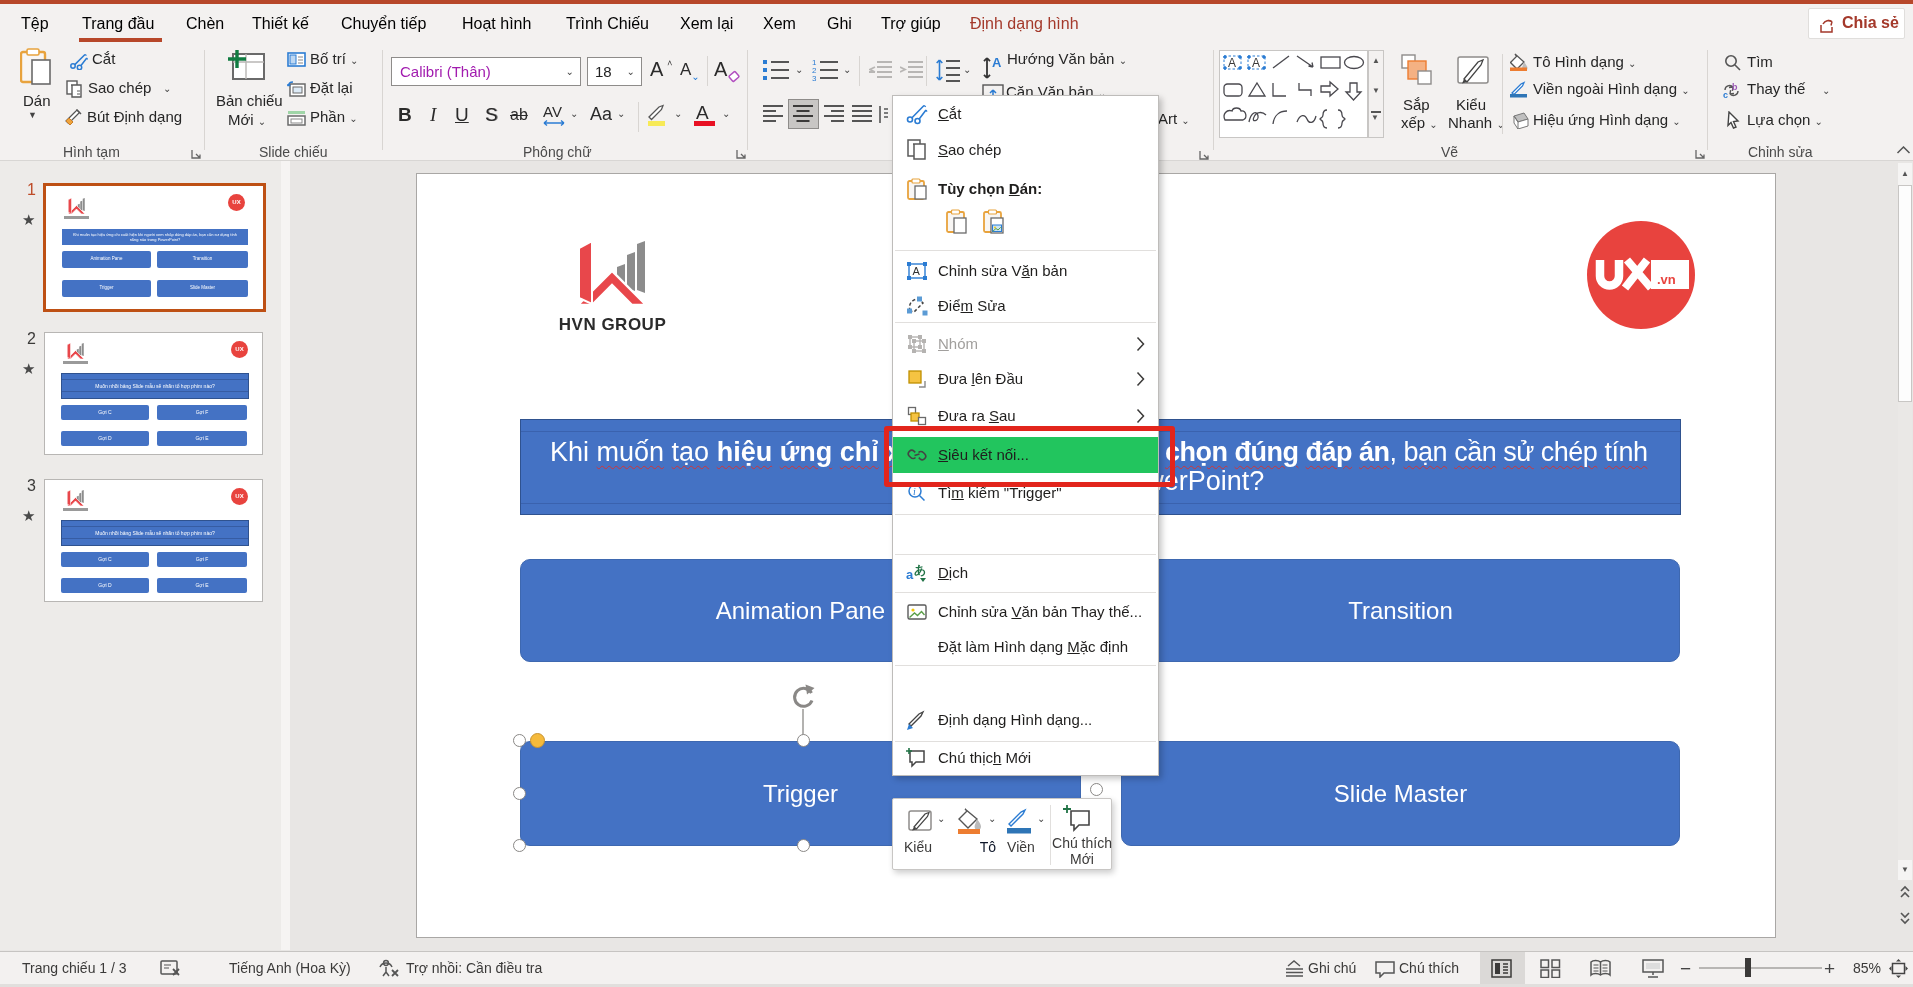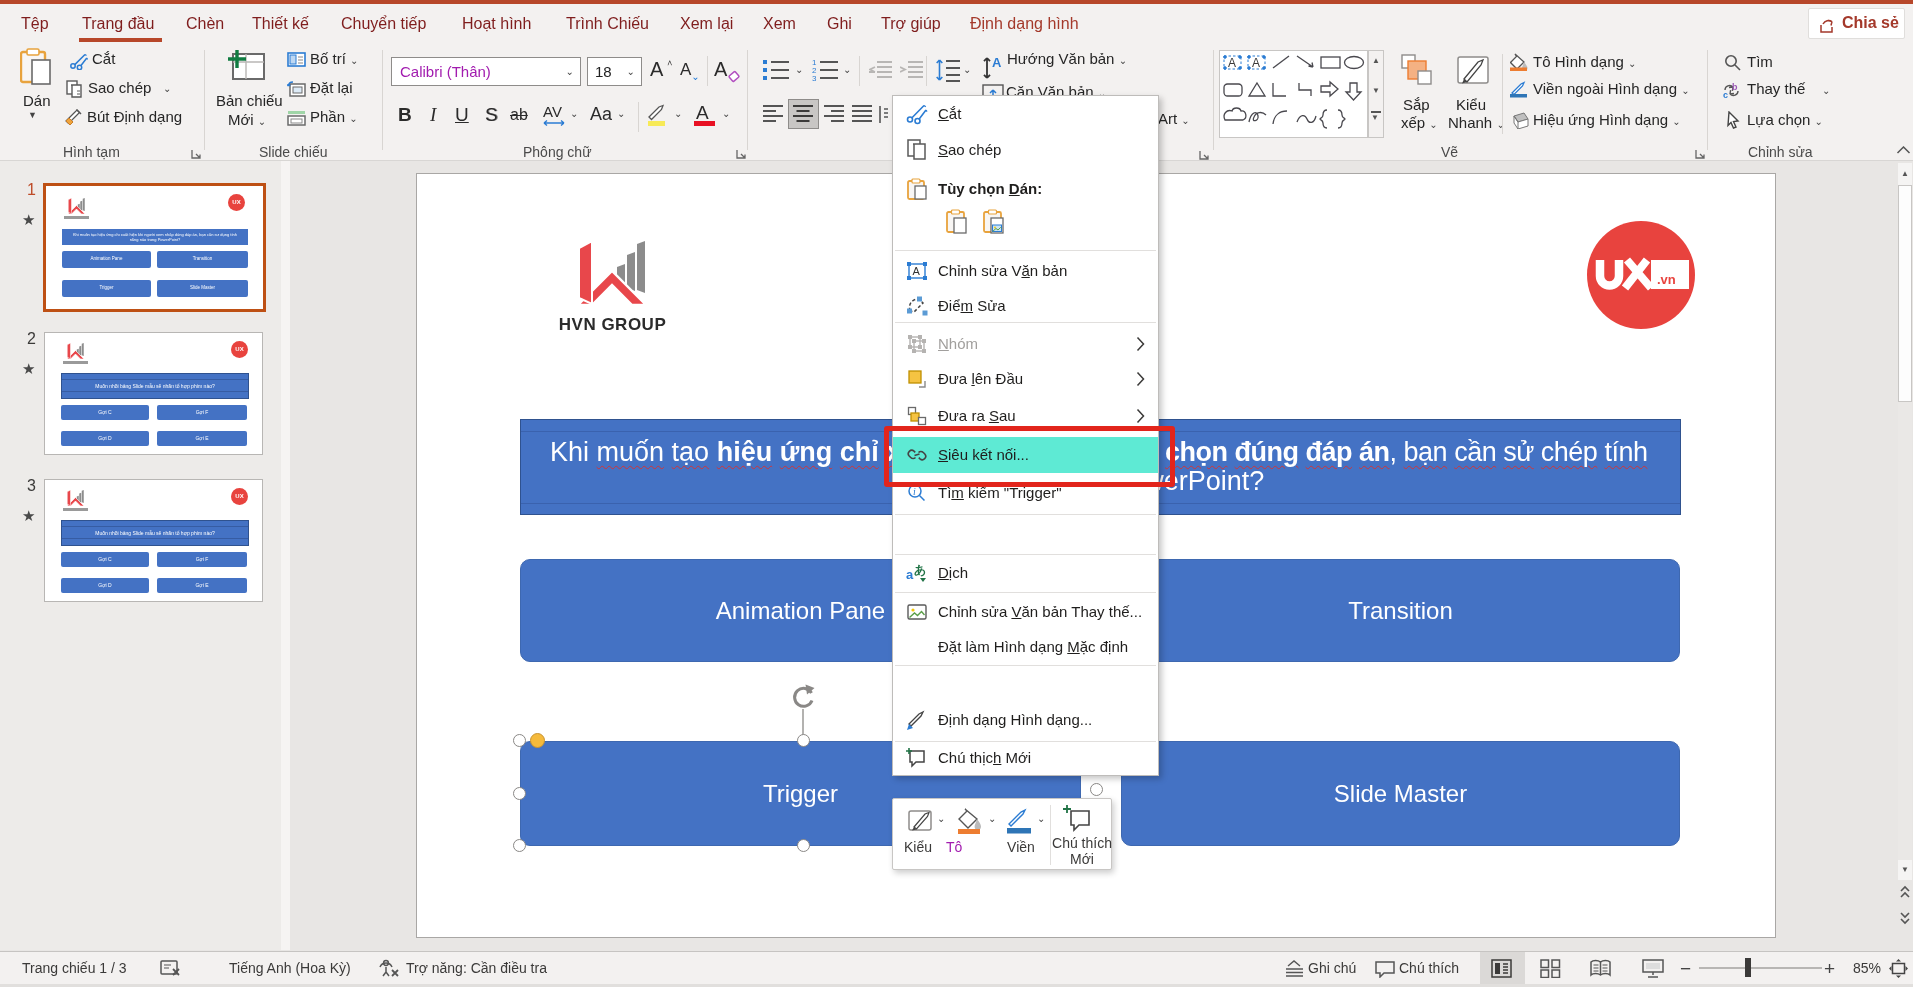--- a/index.html
+++ b/index.html
@@ -2,21 +2,21 @@
 <html><head>
 <meta charset="utf-8">
 <style>
   * { margin:0; padding:0; box-sizing:border-box; }
   html,body { width:1913px; height:987px; overflow:hidden; font-family:"Liberation Sans", sans-serif; background:#E8E6E4;}
   .abs { position:absolute; }
   #app { position:relative; width:1913px; height:987px; }
   
   #redbar { left:0; top:0; width:1913px; height:4px; background:#B7472A; }
   #tabrow { left:0; top:4px; width:1913px; height:40px; background:#F3F1F0; }
-  .tab { position:absolute; top:11px; font-size:16px; color:#7f1d1d; white-space:nowrap; }
+  .tab { position:absolute; top:11px; font-size:16px; color:#000000; white-space:nowrap; }
   #ribbon { left:0; top:44px; width:1913px; height:117px; background:#F3F1F0; border-bottom:1px solid #D8D6D4; }
   .gdiv { position:absolute; top:6px; width:1px; height:100px; background:#D8D5D2; }
   .glabel { position:absolute; top:100px; font-size:14px; color:#4a4a4a; white-space:nowrap; }
   .rtxt { position:absolute; font-size:15px; color:#262626; white-space:nowrap; }
   .chev { color:#444; font-size:10px; }
   .launcher { position:absolute; width:14px; height:14px; }
   
   #panel { left:0; top:161px; width:290px; height:789px; background:#EDEBE9; border-right:1px solid #C4C2C0;}
   #editor { left:291px; top:161px; width:1606px; height:789px; background:#E8E6E4; }
   #slide { position:absolute; left:125px; top:12px; width:1360px; height:765px; background:#fff; border:1px solid #A9A7A5; }
@@ -564,21 +564,21 @@
         <svg class="ico" viewBox="0 0 22 22">
           <rect x="2.5" y="2.5" width="7" height="7" fill="#fff" stroke="#6a6a6a" stroke-width="1.3"></rect>
           <rect x="5" y="8" width="8" height="8" fill="#F5C342" stroke="#BF9000" stroke-width="1.3"></rect>
           <rect x="12.5" y="12.5" width="7" height="7" fill="#fff" stroke="#6a6a6a" stroke-width="1.3"></rect>
         </svg>
         <span class="lab">Đưa ra <u class="k">S</u>au</span>
         <svg class="arrv" width="9" height="16" viewBox="0 0 9 16" style="position:absolute;right:13px;top:10px">
           <path d="M1.5 1.5 L7.5 8 L1.5 14.5" stroke="#3b3a39" stroke-width="1.5" fill="none"></path>
         </svg>
       </div>
-    <div class="mi" style="top:341px;background:#5eead4">
+    <div class="mi" style="top:341px;background:#22c55e">
         <svg class="ico" viewBox="0 0 22 22" fill="none" stroke="#444" stroke-width="1.6">
           <path d="M9.5 13.5 a3.4 3.4 0 0 1 -4.8 0 l-1.5 -1.5 a3.4 3.4 0 0 1 4.8 -4.8 l1.2 1.2"></path>
           <path d="M12.5 8.5 a3.4 3.4 0 0 1 4.8 0 l1.5 1.5 a3.4 3.4 0 0 1 -4.8 4.8 l-1.2 -1.2"></path>
           <path d="M8.5 11.5 l5 -1.5"></path>
         </svg>
         <span class="lab"><u class="k">S</u>iêu kết nối...</span>
       </div>
     <div class="mi" style="top:379px">
         <svg class="ico" viewBox="0 0 22 22" fill="none">
           <circle cx="9" cy="9" r="6" stroke="#2B7CD3" stroke-width="1.5"></circle>
@@ -646,38 +646,38 @@
         <path d="M3 17 L15 5 l4 -2 -2 4 L5 19 z" fill="#fff" stroke="#2B7CD3" stroke-width="1.4"></path>
         <rect x="1" y="21" width="24" height="5.5" fill="#2E75B6"></rect>
       </svg>
     <span style="position:absolute;left:144px;top:14px;color:#444;font-size:10px">⌄</span>
     <div style="position:absolute;left:157px;top:6px;width:1px;height:60px;background:#E1DFDD"></div>
     <svg style="position:absolute;left:170px;top:6px" width="30" height="28" viewBox="0 0 30 28">
         <path d="M8 6 h18 v14 h-10 l-5 5 v-5 h-3 z" fill="#fff" stroke="#444" stroke-width="1.6"></path>
         <path d="M4 0 v8 M0 4 h8" stroke="#217346" stroke-width="1.8"></path>
       </svg>
     <div style="position:absolute;left:0px;top:40px;width:50px;text-align:center;font-size:14px;color:#3b3a39">Kiểu</div>
-    <div style="position:absolute;left:53px;top:40px;width:50px;text-align:left;font-size:14px;color:#a21caf">Tô</div>
+    <div style="position:absolute;left:53px;top:40px;width:50px;text-align:right;font-size:14px;color:#0f172a">Tô</div>
     <div style="position:absolute;left:103px;top:40px;width:50px;text-align:center;font-size:14px;color:#3b3a39">Viền</div>
     <div style="position:absolute;left:158px;top:36px;width:62px;text-align:center;font-size:14px;color:#3b3a39;line-height:16px">Chú thích<br>Mới</div>
   </div>
   <div id="sbar" class="abs">
     <span class="stxt" style="left:22px">Trang chiếu 1 / 3</span>
     <svg class="abs" style="left:160px;top:8px" width="24" height="18" viewBox="0 0 24 18">
         <rect x="1" y="1" width="16" height="13" rx="1" fill="none" stroke="#555" stroke-width="1.5"></rect>
         <path d="M4 5 h7 M4 8 h5" stroke="#555" stroke-width="1.2"></path>
         <path d="M13 9 l6 6 M19 9 l-6 6" stroke="#555" stroke-width="1.8"></path>
       </svg>
     <span class="stxt" style="left:229px">Tiếng Anh (Hoa Kỳ)</span>
     <svg class="abs" style="left:377px;top:7px" width="24" height="20" viewBox="0 0 24 20">
         <circle cx="9" cy="4" r="2.4" fill="none" stroke="#555" stroke-width="1.5"></circle>
         <path d="M3 8 a6.5 6.5 0 0 1 12 0 M9 8 v5 M6 17 l3 -4 3 4" fill="none" stroke="#555" stroke-width="1.5"></path>
         <path d="M15 11 l6 6 M21 11 l-6 6" stroke="#555" stroke-width="1.8"></path>
       </svg>
-    <span class="stxt" style="left:406px">Trợ năng: Cần điều tra</span>
+    <span class="stxt" style="left:406px">Trợ nhồi: Cần điều tra</span>
     <svg class="abs" style="left:1284px;top:8px" width="22" height="18" viewBox="0 0 22 18">
         <path d="M4 6 L10 1 L16 6" fill="none" stroke="#555" stroke-width="1.4"></path>
         <path d="M2 9 h17 M2 12.5 h17 M2 16 h17" stroke="#555" stroke-width="1.4"></path>
       </svg>
     <span class="stxt" style="left:1308px">Ghi chú</span>
     <svg class="abs" style="left:1374px;top:8px" width="22" height="18" viewBox="0 0 22 18">
         <path d="M2 2 h18 v11 h-10 l-4 4 v-4 h-4 z" fill="none" stroke="#555" stroke-width="1.5"></path>
       </svg>
     <span class="stxt" style="left:1399px">Chú thích</span>
     <div class="abs" style="left:1480px;top:0;width:45px;height:32px;background:#DBD9D7"></div>

